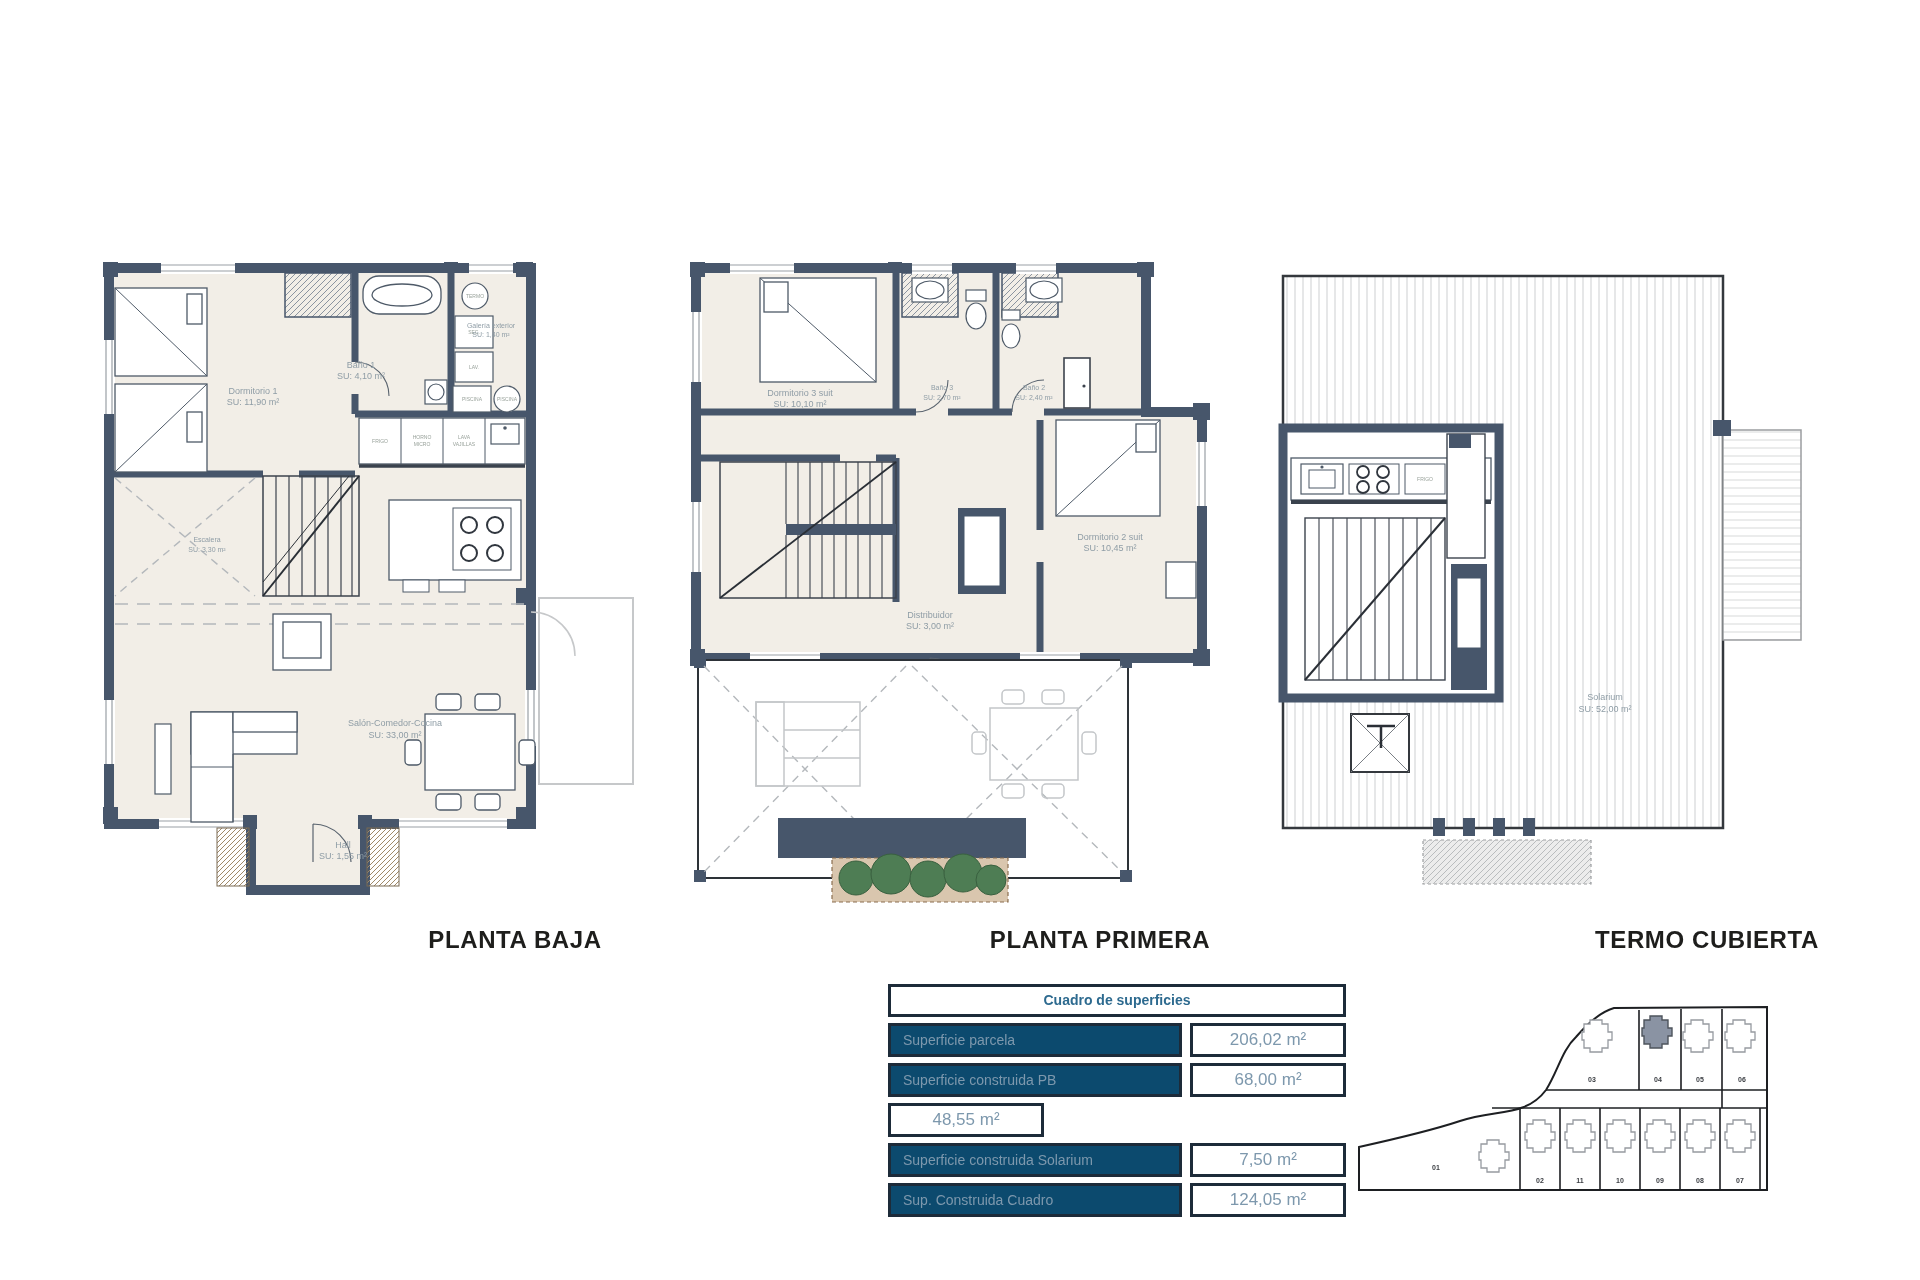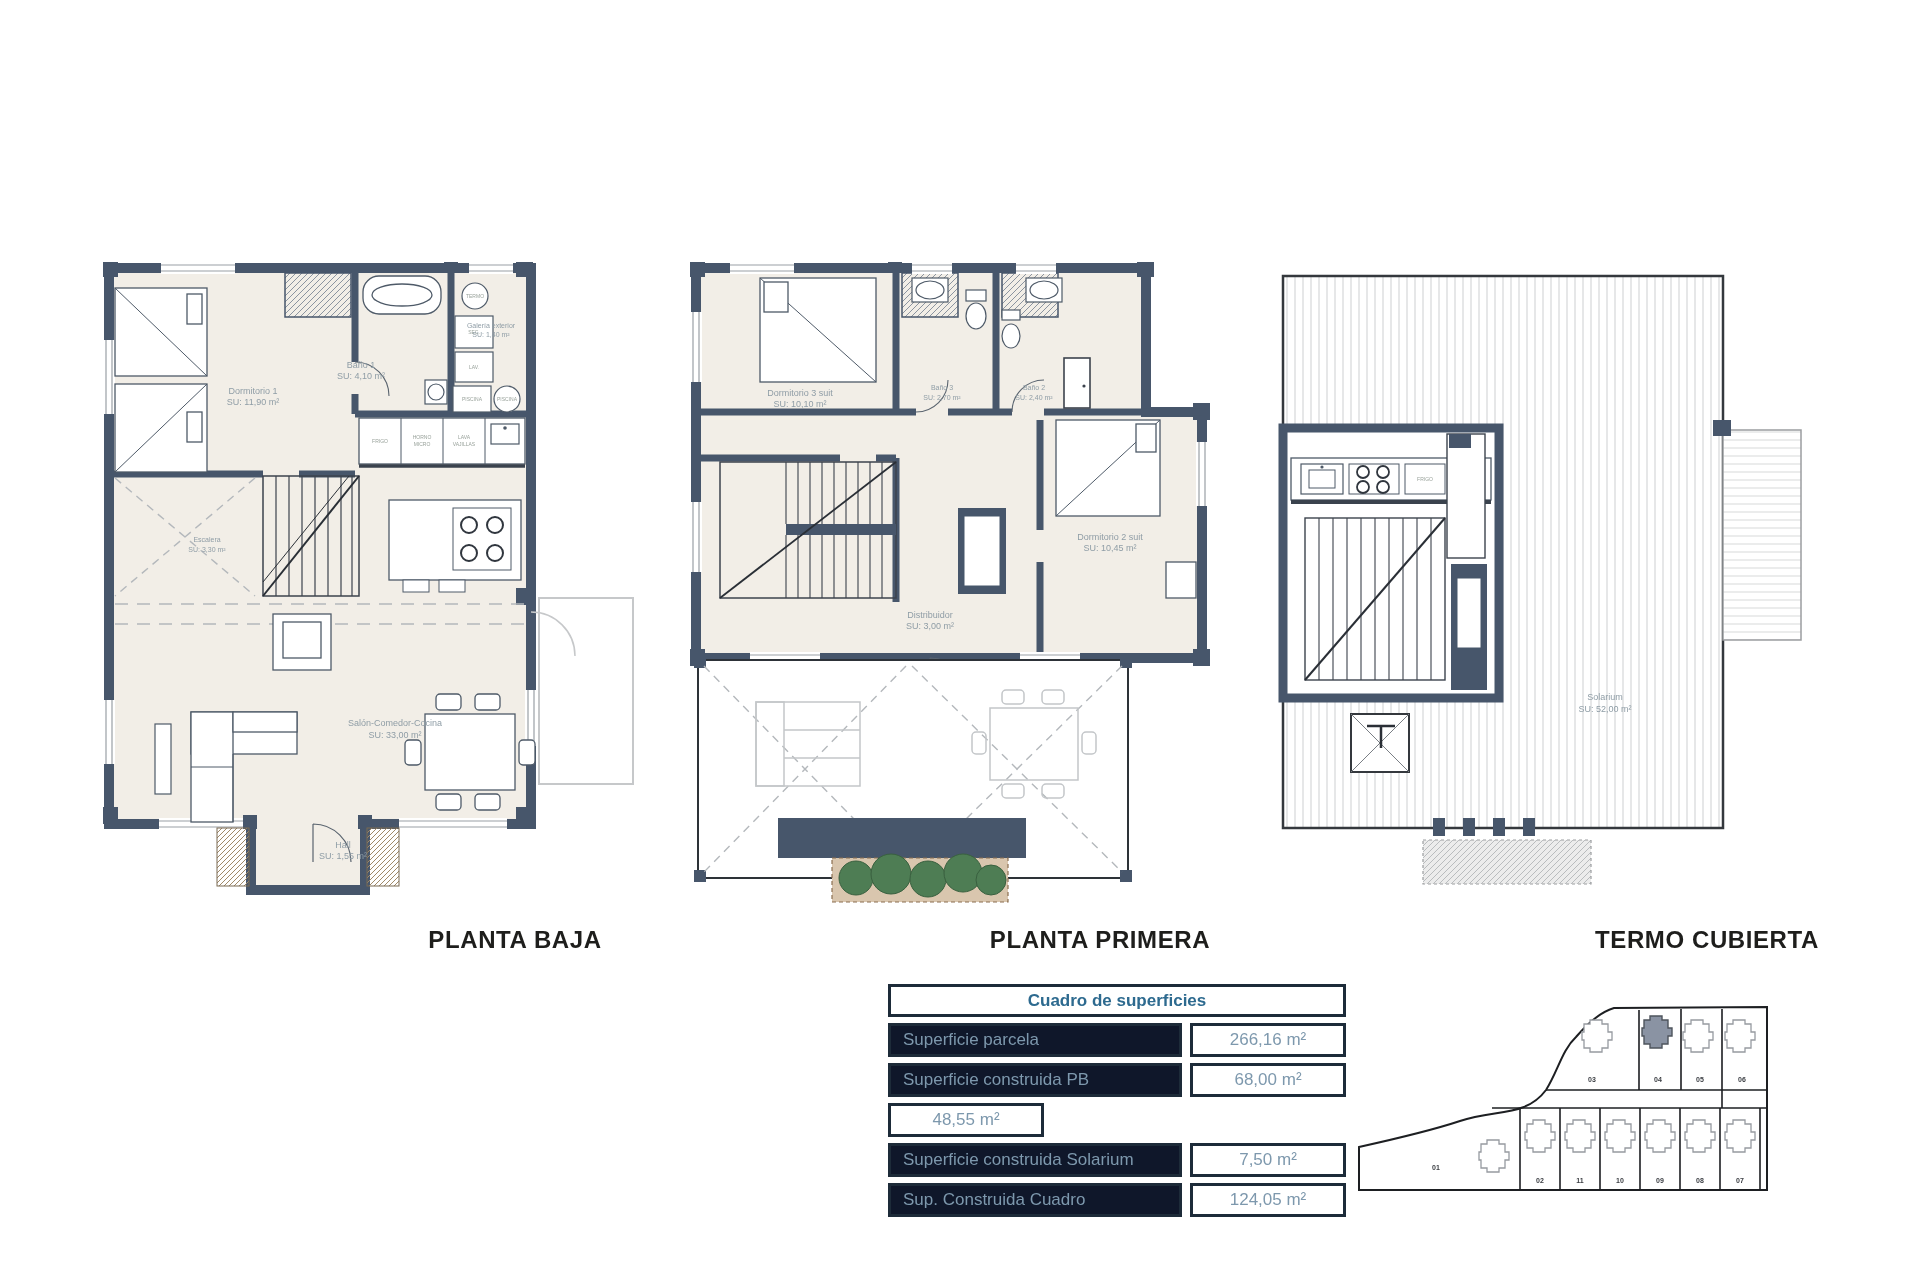--- a/index.html
+++ b/index.html
@@ -9,24 +9,24 @@
   .title{position:absolute;font-weight:bold;font-size:24px;color:#1e1e1c;
          letter-spacing:0.6px;text-align:center;font-family:"Liberation Sans",sans-serif;}
   svg text{font-family:"Liberation Sans",sans-serif;}
   .lbl{font-size:9px;fill:#8f9da6;text-anchor:middle;}
   .lbl-s{font-size:7px;fill:#8f9da6;text-anchor:middle;}
   .tiny{font-size:5px;fill:#99a29b;text-anchor:middle;}
   .sitelbl{font-size:7px;font-weight:bold;fill:#3a3d42;text-anchor:middle;}
   
   .surf{position:absolute;left:888px;top:984px;width:458px;}
   .surf .hdr{border:3px solid #1d2b39;height:27px;line-height:27px;text-align:center;
-             font-weight:bold;font-size:17px;color:#2d6a8f;background:#fff;margin-bottom:6px;}
+             font-weight:bold;font-size:14px;color:#2d6a8f;background:#fff;margin-bottom:6px;}
   .surf .row{display:flex;gap:8px;margin-bottom:6px;}
   .surf .cl{flex:1;border:3px solid #1d2b39;height:28px;line-height:28px;padding-left:12px;
-            font-size:17px;color:#7d98ad;background:#0f172a;}
+            font-size:14px;color:#7d98ad;background:#0c4a6e;}
   .surf .cv{width:150px;border:3px solid #1d2b39;height:28px;line-height:28px;text-align:center;
             font-size:17px;color:#7d98ad;background:#fff;}
 </style>
 </head>
 <body>
 
 <div class="canvas">
 
   <svg class="plan" style="left:103px;top:262px" width="534" height="643" viewBox="0 0 534 643">
     <defs>
@@ -400,21 +400,21 @@
   </svg>
 
   <div class="title" style="left:400px;top:926px;width:230px">PLANTA BAJA</div>
   <div class="title" style="left:985px;top:926px;width:230px">PLANTA PRIMERA</div>
   <div class="title" style="left:1577px;top:926px;width:260px">TERMO CUBIERTA</div>
 
   <div class="surf">
     <div class="hdr">Cuadro de superficies</div>
     <div class="row">
       <div class="cl">Superficie parcela</div>
-      <div class="cv">266,16 m²</div>
+      <div class="cv">206,02 m²</div>
     </div>
     <div class="row">
       <div class="cl">Superficie construida PB</div>
       <div class="cv">68,00 m²</div>
     </div>
     <div class="row">
       <div class="cv">48,55 m²</div>
     </div>
     <div class="row">
       <div class="cl">Superficie construida Solarium</div>

